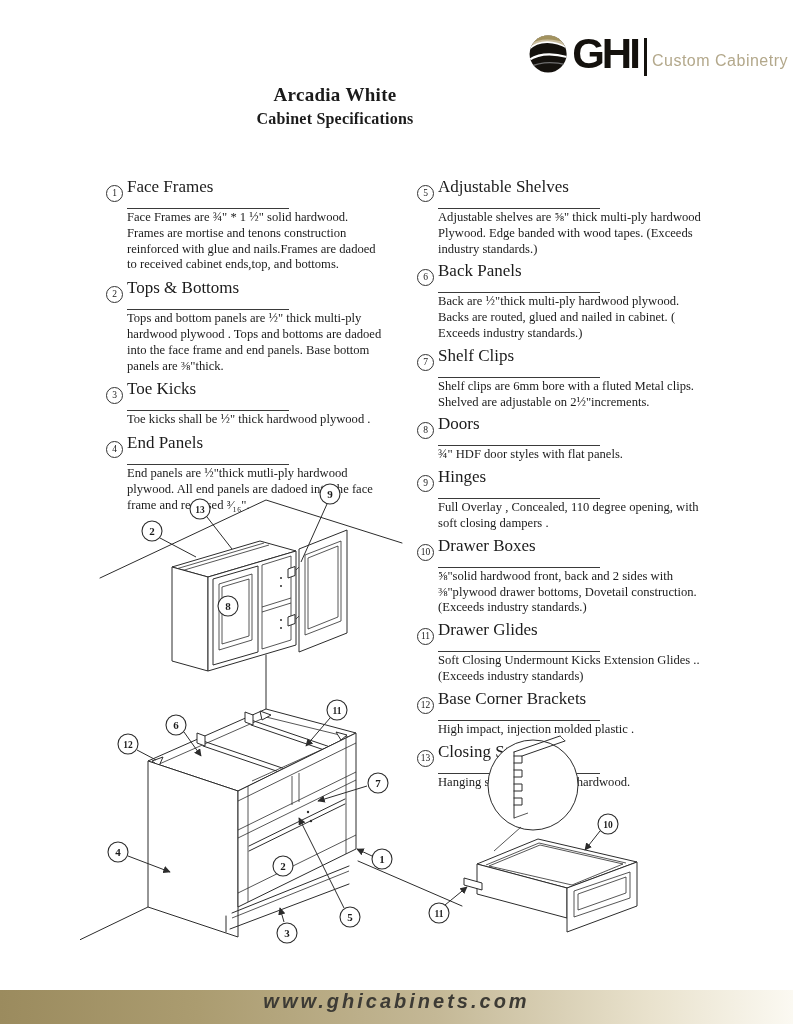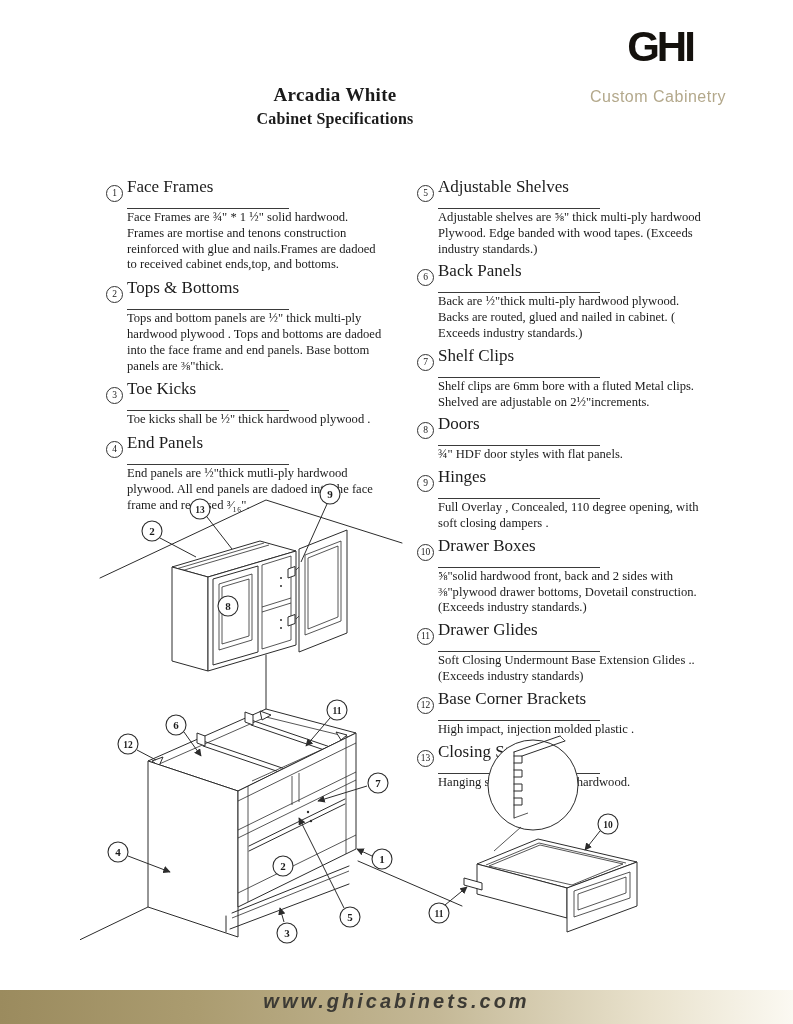--- a/index.html
+++ b/index.html
@@ -1,20 +1,20 @@
 <!DOCTYPE html>
 <html><head>
 <meta charset="utf-8">
 <style>
   html,body{margin:0;padding:0;background:#e8e8e8;}
   #page{position:relative;width:793px;height:1024px;background:#ffffff;overflow:hidden;
         font-family:"Liberation Serif","DejaVu Serif",serif;color:#1b1b1b;margin:0 auto;}
 
   
-  .logo{position:absolute;left:528px;top:26px;width:260px;height:56px;display:flex;align-items:center;flex-direction:column;}
+  .logo{position:absolute;left:528px;top:26px;width:260px;height:56px;display:flex;align-items:center;}
   .logo-brand{font-family:"Liberation Sans","DejaVu Sans",sans-serif;font-weight:800;
               font-size:42px;letter-spacing:-3px;color:#14110d;line-height:1;margin-left:4px;}
   .logo-bar{width:4px;height:38px;background:#14110d;margin:6px 5px 0 6px;}
   .logo-tag{font-family:"Liberation Sans","DejaVu Sans",sans-serif;font-size:16px;
             color:#b3a88b;letter-spacing:.5px;margin-top:14px;white-space:nowrap;}
 
   .title-block{position:absolute;left:0;top:84px;width:670px;text-align:center;}
   .doc-title{font-size:19px;font-weight:bold;letter-spacing:.3px;}
   .doc-subtitle{font-size:16px;font-weight:600;margin-top:4px;letter-spacing:.2px;}
 
@@ -125,21 +125,21 @@
       <div class="spec-b">Full Overlay , Concealed, 110 degree opening, with soft closing dampers .</div>
     </div>
     <div class="spec-item">
       <span class="spec-num">10</span>
       <div class="spec-h">Drawer Boxes</div>
       <div class="spec-b">⅝"solid hardwood front, back and 2 sides with ⅜"plywood drawer bottoms,  Dovetail construction. (Exceeds industry standards.)</div>
     </div>
     <div class="spec-item">
       <span class="spec-num">11</span>
       <div class="spec-h">Drawer Glides</div>
-      <div class="spec-b">Soft Closing Undermount Base Extension Glides ..(Exceeds industry standards)</div>
+      <div class="spec-b">Soft Closing Undermount Kicks Extension Glides ..(Exceeds industry standards)</div>
     </div>
     <div class="spec-item">
       <span class="spec-num">12</span>
       <div class="spec-h">Base Corner Brackets</div>
       <div class="spec-b">High impact, injection molded plastic .</div>
     </div>
     <div class="spec-item">
       <span class="spec-num">13</span>
       <div class="spec-h">Closing Strips</div>
       <div class="spec-b">Hanging strip are ¾" *1¼" hardwood.</div>

